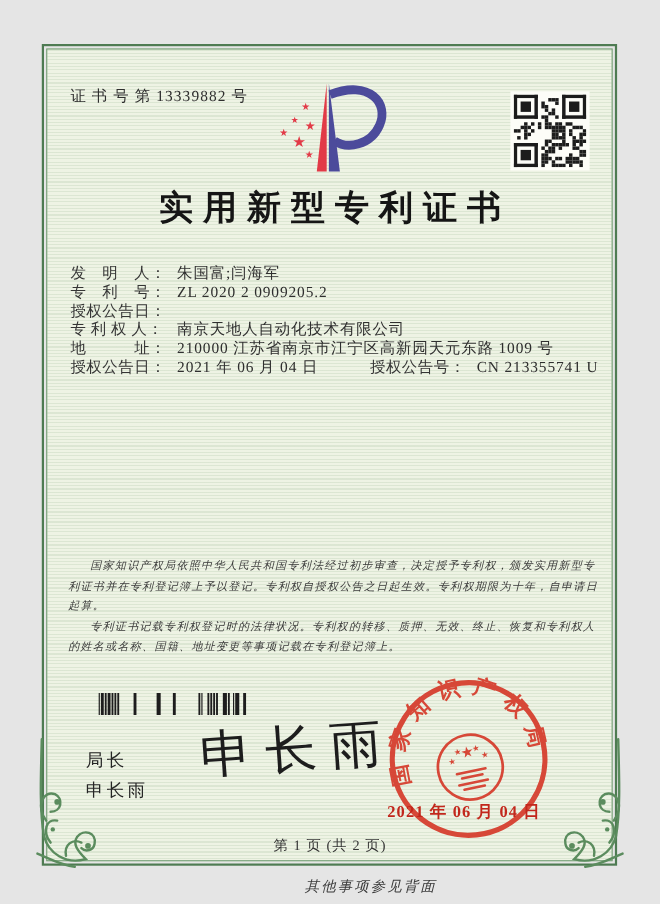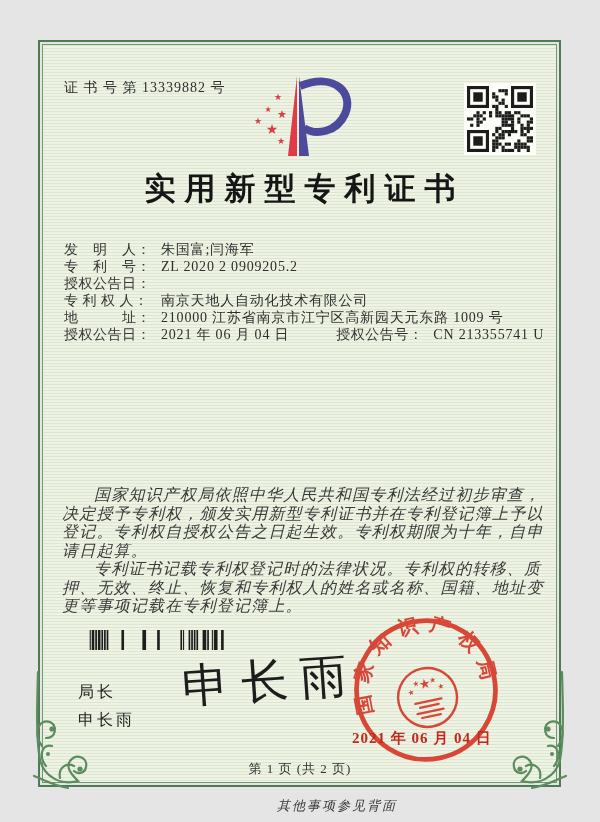--- a/index.html
+++ b/index.html
@@ -51,22 +51,22 @@
   .frow { display:flex; line-height:17px; margin-bottom:0; font-size:14px; color:#353535; }
   .frow.first { margin-bottom:27px; }
   .flabel { flex:0 0 auto; min-width:97px; color:#353535; letter-spacing:0.5px; }
   .fvalue { letter-spacing:0.8px; color:#2f2f2f; }
   .grant-row { display:flex; }
   .grant-group { display:flex; }
   .grant-group.second { margin-left:47px; }
 
   
   .paras {
-    position:absolute; left:62px; top:486px; width:484px; z-index:2;
-    font-size:16px; line-height:18.5px; color:#3a3a3a;
+    position:absolute; left:62px; top:506px; width:484px; z-index:2;
+    font-size:10px; line-height:18.5px; color:#3a3a3a;
     font-style:italic; letter-spacing:1.2px;
   }
   .paras p { text-indent:2em; }
 
   
   .barcode { position:absolute; left:76px; top:630px; width:154px; height:20px; z-index:2; }
   .barcode svg { width:100%; height:100%; fill:#1d1d1d; }
 
   .signer { position:absolute; left:78px; top:678px; z-index:2;
     font-size:16px; color:#242424; letter-spacing:3px; line-height:28px; }

